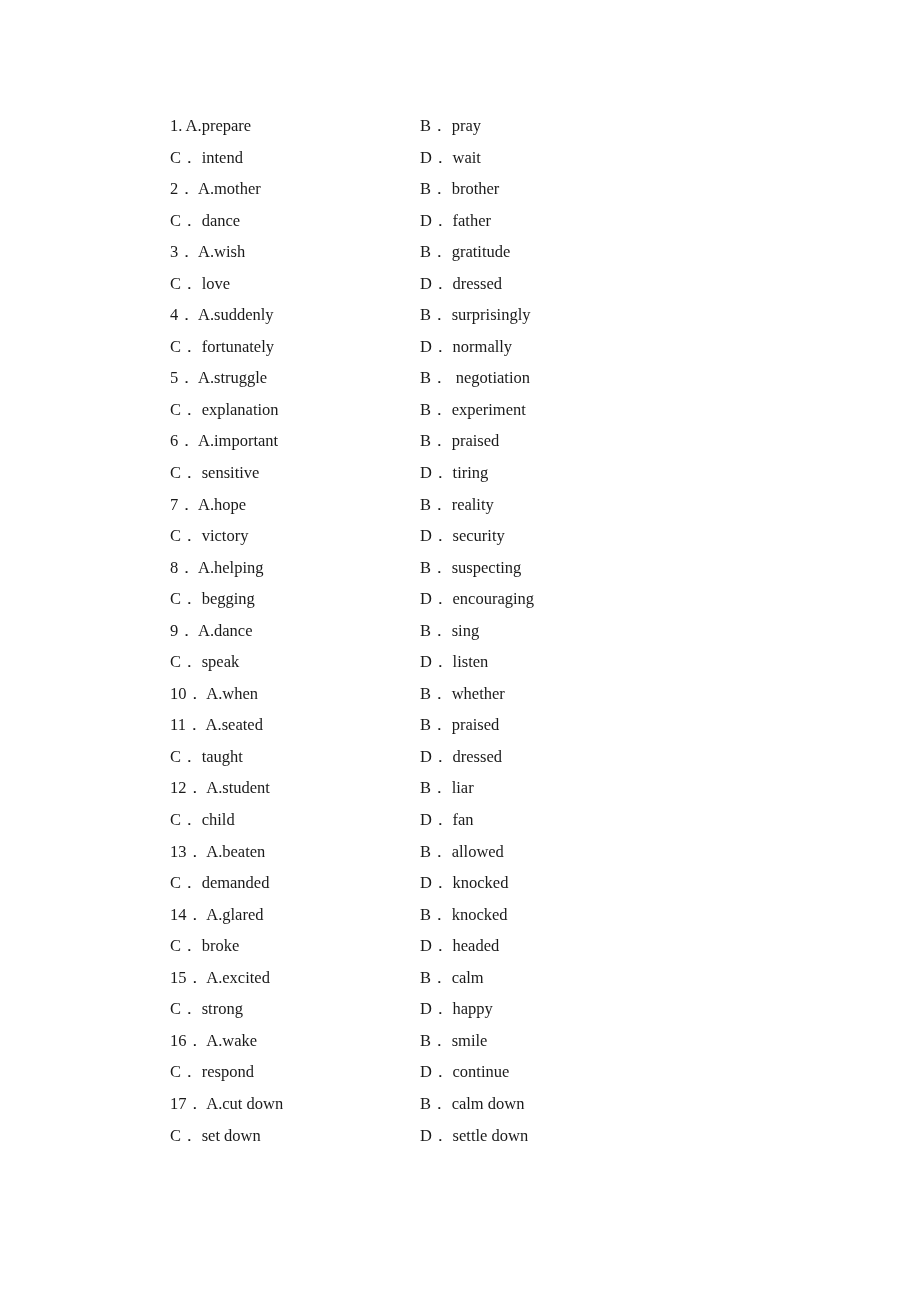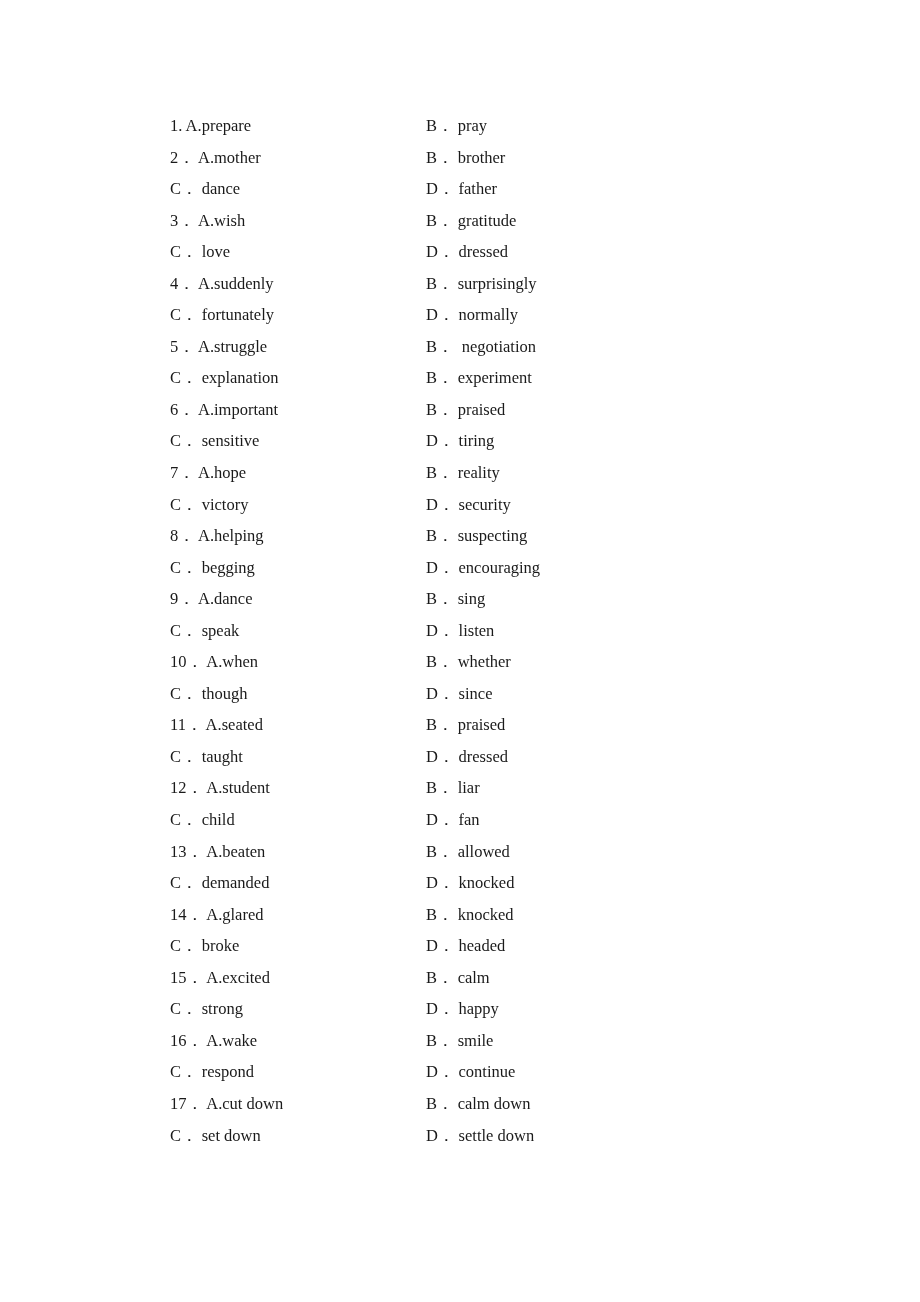--- a/index.html
+++ b/index.html
@@ -47,58 +47,58 @@
 
   .col-left {
     position: absolute;
     left: 0;
     top: 0;
     white-space: pre;
   }
 
   .col-right {
     position: absolute;
-    left: 256px;
+    left: 250px;
     top: 0;
     white-space: pre;
     font-family: Liberation Serif, serif;
   }
 
   .lbl {
     white-space: pre;
   }
 
   .txt {
     white-space: pre;
   }
 </style>
 </head>
 <body>
 
 <div class="page">
   <div class="options-block">
       <div class="opt-line"><span class="col-left"><span class="lbl">1.</span> <span class="txt">A.prepare</span></span><span class="col-right"><span class="lbl">B．</span> <span class="txt">pray</span></span></div>
+      <div class="opt-line"><span class="col-left"><span class="lbl">C．</span> <span class="txt">intend</span></span><span class="col-right"><span class="lbl">D．</span> <span class="txt">wait</span></span></div>
       <div class="opt-line"><span class="col-left"><span class="lbl">2．</span> <span class="txt">A.mother</span></span><span class="col-right"><span class="lbl">B．</span> <span class="txt">brother</span></span></div>
       <div class="opt-line"><span class="col-left"><span class="lbl">C．</span> <span class="txt">dance</span></span><span class="col-right"><span class="lbl">D．</span> <span class="txt">father</span></span></div>
       <div class="opt-line"><span class="col-left"><span class="lbl">3．</span> <span class="txt">A.wish</span></span><span class="col-right"><span class="lbl">B．</span> <span class="txt">gratitude</span></span></div>
       <div class="opt-line"><span class="col-left"><span class="lbl">C．</span> <span class="txt">love</span></span><span class="col-right"><span class="lbl">D．</span> <span class="txt">dressed</span></span></div>
       <div class="opt-line"><span class="col-left"><span class="lbl">4．</span> <span class="txt">A.suddenly</span></span><span class="col-right"><span class="lbl">B．</span> <span class="txt">surprisingly</span></span></div>
       <div class="opt-line"><span class="col-left"><span class="lbl">C．</span> <span class="txt">fortunately</span></span><span class="col-right"><span class="lbl">D．</span> <span class="txt">normally</span></span></div>
       <div class="opt-line"><span class="col-left"><span class="lbl">5．</span> <span class="txt">A.struggle</span></span><span class="col-right"><span class="lbl">B．</span> <span class="txt"> negotiation</span></span></div>
       <div class="opt-line"><span class="col-left"><span class="lbl">C．</span> <span class="txt">explanation</span></span><span class="col-right"><span class="lbl">B．</span> <span class="txt">experiment</span></span></div>
       <div class="opt-line"><span class="col-left"><span class="lbl">6．</span> <span class="txt">A.important</span></span><span class="col-right"><span class="lbl">B．</span> <span class="txt">praised</span></span></div>
       <div class="opt-line"><span class="col-left"><span class="lbl">C．</span> <span class="txt">sensitive</span></span><span class="col-right"><span class="lbl">D．</span> <span class="txt">tiring</span></span></div>
       <div class="opt-line"><span class="col-left"><span class="lbl">7．</span> <span class="txt">A.hope</span></span><span class="col-right"><span class="lbl">B．</span> <span class="txt">reality</span></span></div>
       <div class="opt-line"><span class="col-left"><span class="lbl">C．</span> <span class="txt">victory</span></span><span class="col-right"><span class="lbl">D．</span> <span class="txt">security</span></span></div>
       <div class="opt-line"><span class="col-left"><span class="lbl">8．</span> <span class="txt">A.helping</span></span><span class="col-right"><span class="lbl">B．</span> <span class="txt">suspecting</span></span></div>
       <div class="opt-line"><span class="col-left"><span class="lbl">C．</span> <span class="txt">begging</span></span><span class="col-right"><span class="lbl">D．</span> <span class="txt">encouraging</span></span></div>
       <div class="opt-line"><span class="col-left"><span class="lbl">9．</span> <span class="txt">A.dance</span></span><span class="col-right"><span class="lbl">B．</span> <span class="txt">sing</span></span></div>
       <div class="opt-line"><span class="col-left"><span class="lbl">C．</span> <span class="txt">speak</span></span><span class="col-right"><span class="lbl">D．</span> <span class="txt">listen</span></span></div>
       <div class="opt-line"><span class="col-left"><span class="lbl">10．</span> <span class="txt">A.when</span></span><span class="col-right"><span class="lbl">B．</span> <span class="txt">whether</span></span></div>
-      <div class="opt-line"><span class="col-left"><span class="lbl">C．</span> <span class="txt">though</span></span><span class="col-right"><span class="lbl">D．</span> <span class="txt">since</span></span></div>
       <div class="opt-line"><span class="col-left"><span class="lbl">11．</span> <span class="txt">A.seated</span></span><span class="col-right"><span class="lbl">B．</span> <span class="txt">praised</span></span></div>
       <div class="opt-line"><span class="col-left"><span class="lbl">C．</span> <span class="txt">taught</span></span><span class="col-right"><span class="lbl">D．</span> <span class="txt">dressed</span></span></div>
       <div class="opt-line"><span class="col-left"><span class="lbl">12．</span> <span class="txt">A.student</span></span><span class="col-right"><span class="lbl">B．</span> <span class="txt">liar</span></span></div>
       <div class="opt-line"><span class="col-left"><span class="lbl">C．</span> <span class="txt">child</span></span><span class="col-right"><span class="lbl">D．</span> <span class="txt">fan</span></span></div>
       <div class="opt-line"><span class="col-left"><span class="lbl">13．</span> <span class="txt">A.beaten</span></span><span class="col-right"><span class="lbl">B．</span> <span class="txt">allowed</span></span></div>
       <div class="opt-line"><span class="col-left"><span class="lbl">C．</span> <span class="txt">demanded</span></span><span class="col-right"><span class="lbl">D．</span> <span class="txt">knocked</span></span></div>
       <div class="opt-line"><span class="col-left"><span class="lbl">14．</span> <span class="txt">A.glared</span></span><span class="col-right"><span class="lbl">B．</span> <span class="txt">knocked</span></span></div>
       <div class="opt-line"><span class="col-left"><span class="lbl">C．</span> <span class="txt">broke</span></span><span class="col-right"><span class="lbl">D．</span> <span class="txt">headed</span></span></div>
       <div class="opt-line"><span class="col-left"><span class="lbl">15．</span> <span class="txt">A.excited</span></span><span class="col-right"><span class="lbl">B．</span> <span class="txt">calm</span></span></div>
       <div class="opt-line"><span class="col-left"><span class="lbl">C．</span> <span class="txt">strong</span></span><span class="col-right"><span class="lbl">D．</span> <span class="txt">happy</span></span></div>

